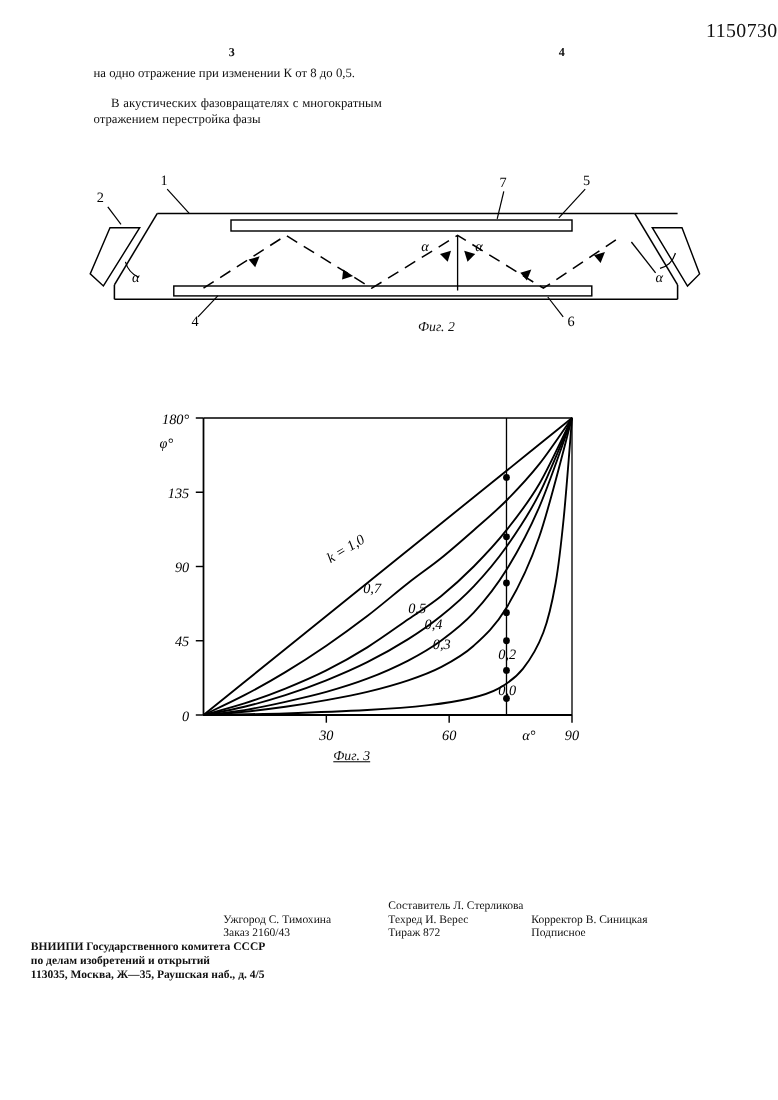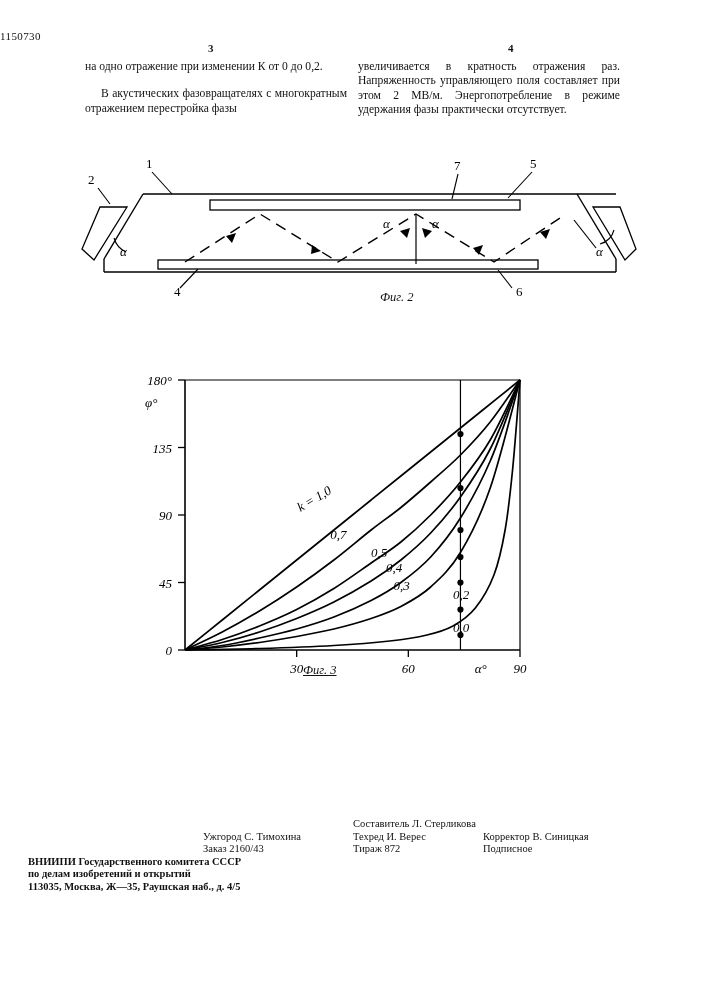--- a/index.html
+++ b/index.html
@@ -18,25 +18,25 @@
   .page {
     position: absolute;
     inset: 0;
     width: 707px;
     height: 1000px;
   }
 
   
   .doc-number {
     position: absolute;
-    top: 30px;
+    top: 18px;
     left: 0;
     width: 707px;
-    text-align: left;
-    font-size: 11px;
+    text-align: right;
+    font-size: 18px;
     letter-spacing: 0.4px;
   }
   .col-num {
     position: absolute;
     top: 42px;
     font-size: 11px;
     font-weight: bold;
   }
   .col-num.left { left: 208px; }
   .col-num.right { left: 508px; }
@@ -80,21 +80,21 @@
     position: absolute;
     left: 120px;
     top: 360px;
     width: 420px;
     height: 345px;
   }
   .fig3 svg { display: block; }
   .fig3-caption {
     position: absolute;
     left: 183px;
-    top: 303px;
+    top: 320px;
     font-style: italic;
     font-size: 12.5px;
     text-decoration: underline;
   }
 
   
   .imprint {
     position: absolute;
     left: 0;
     top: 818px;
@@ -117,27 +117,24 @@
 </head>
 <body>
 
 <div class="page">
 
   <div class="doc-number">1150730</div>
   <div class="col-num left">3</div>
   <div class="col-num right">4</div>
 
   <div class="col left">
-    <p>на одно отражение при изменении К от 0 до 0,2.</p>
+    <p>на одно отражение при изменении К от 8 до 0,5.</p>
     <p class="indent">В акустических фазовращателях с многократным отражением перестройка фазы</p>
   </div>
 
-  <div class="col right">
-    <p>увеличивается в кратность отражения раз. Напряженность управляющего поля составляет при этом 2 МВ/м. Энергопотребление в режиме удержания фазы практически отсутствует.</p>
-  </div>
 
   <div class="fig2">
     <svg width="560" height="165" viewBox="0 0 560 165">
       <g fill="none" stroke="#000" stroke-width="1.4">
 
         <path d="M 60 40 L 500 40 L 536 40 L 560 40" stroke="none"></path>
 
         <path d="M 63 42 L 497 42"></path>
 
         <path d="M 63 42 L 24 107"></path>

